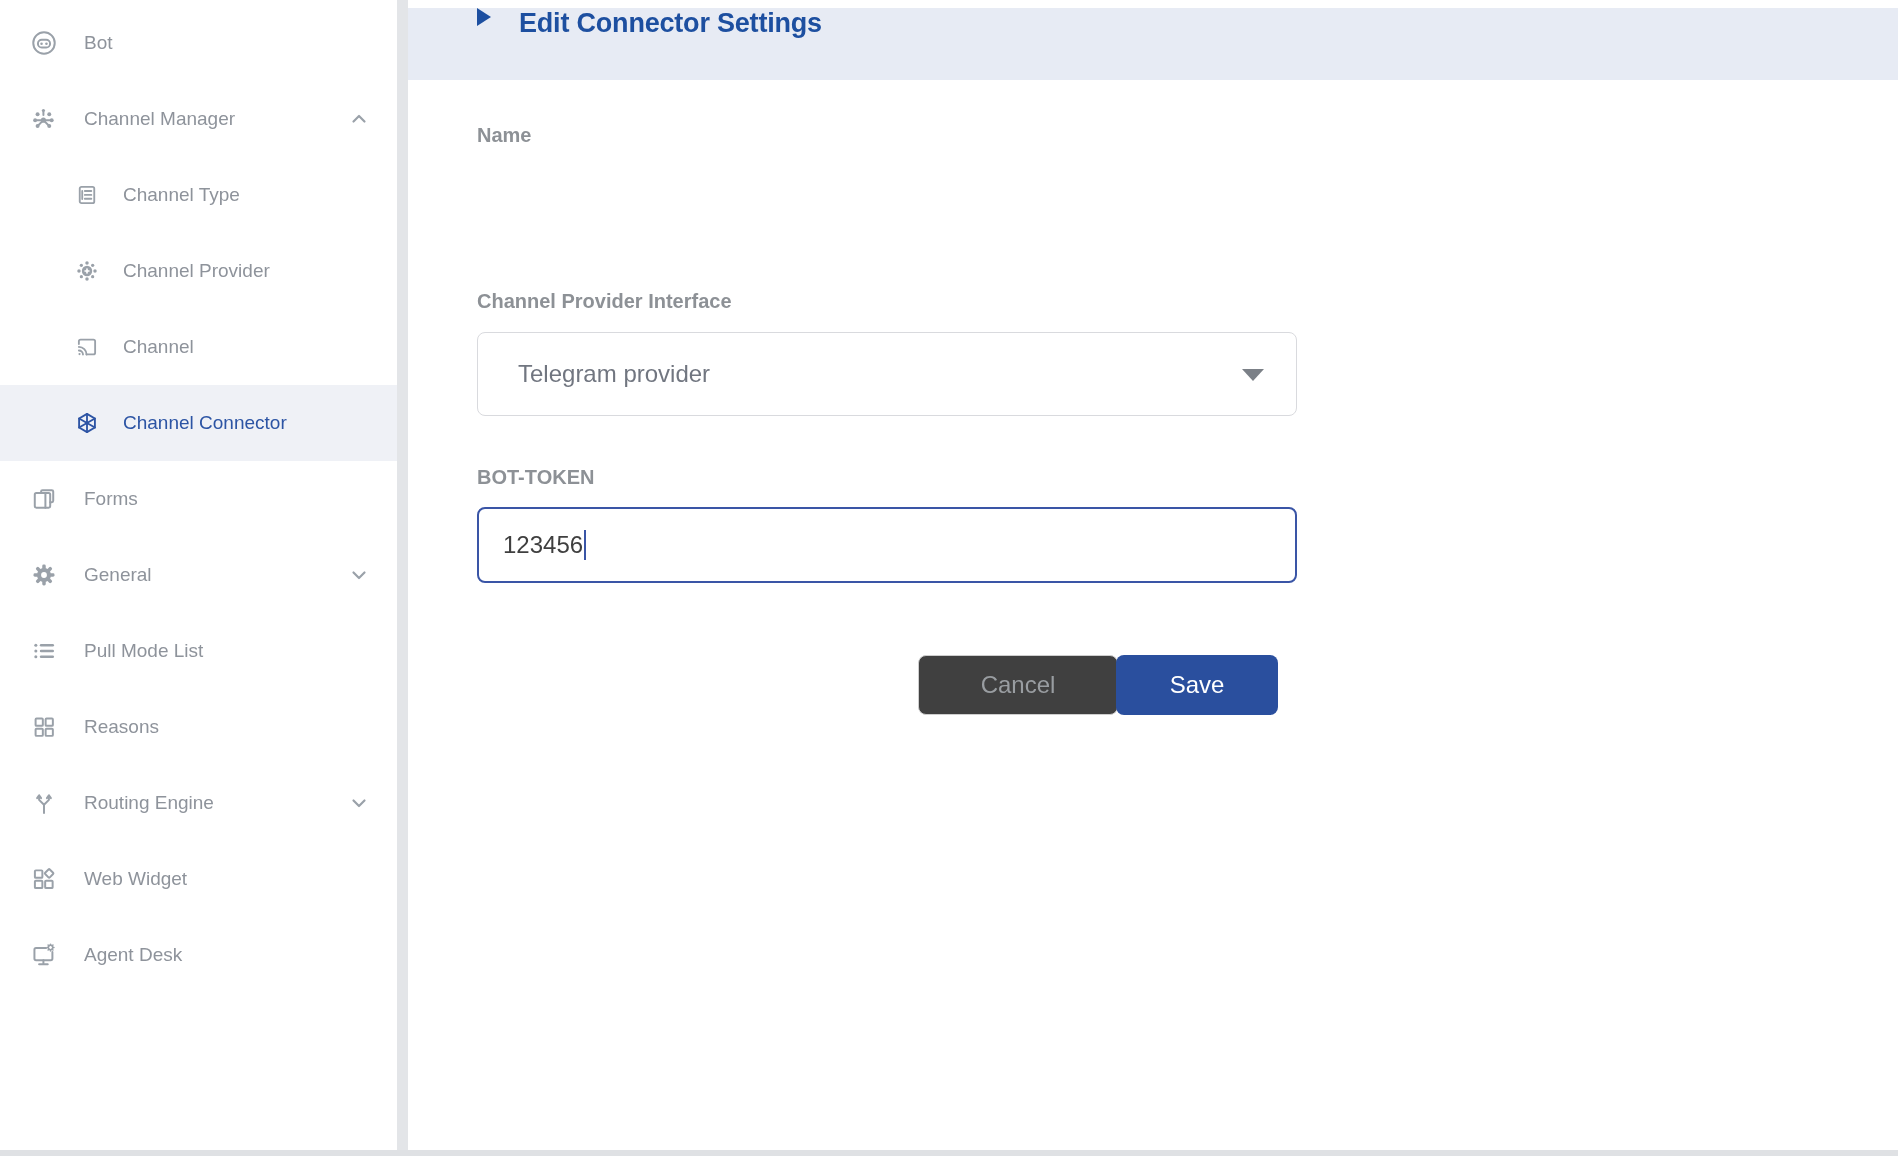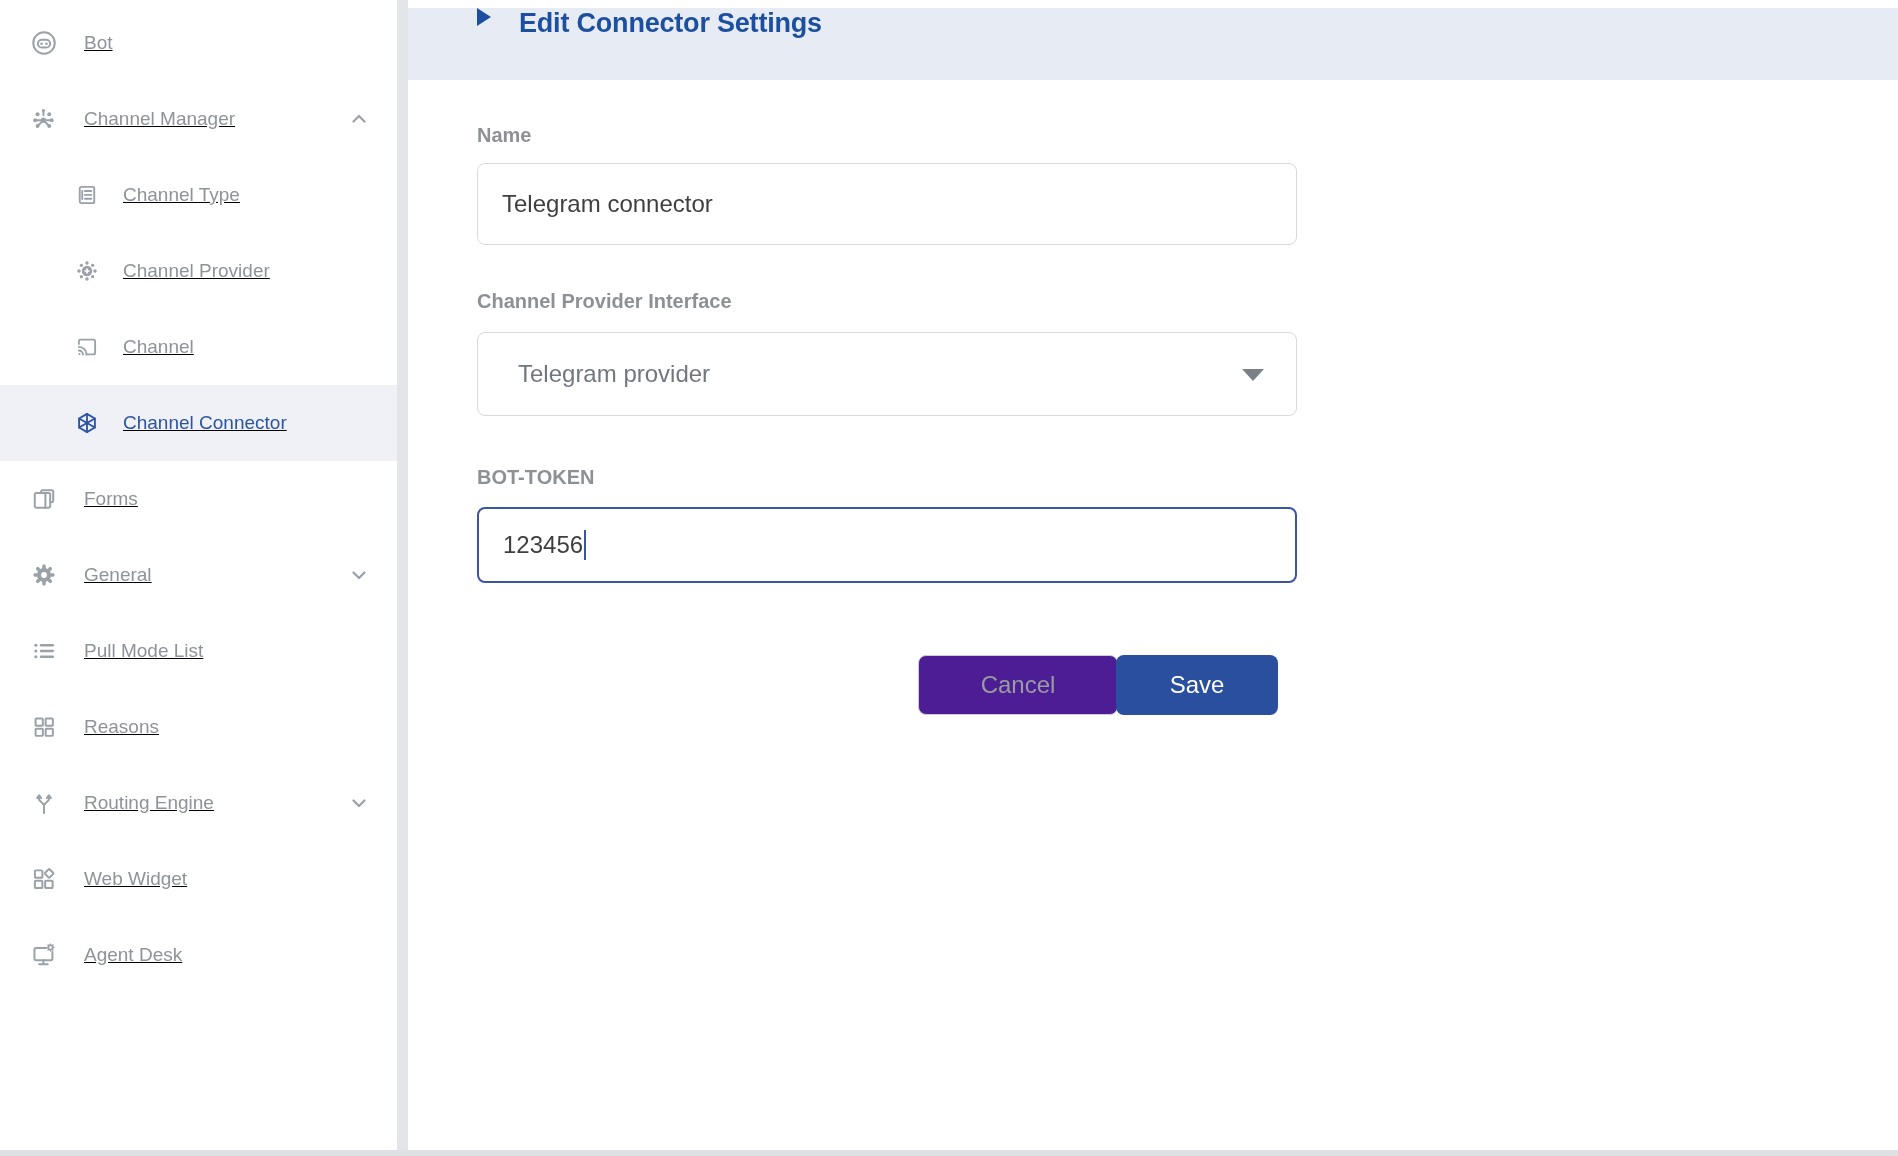--- a/index.html
+++ b/index.html
@@ -5,21 +5,21 @@
   html,body{margin:0;padding:0;}
   body{
     width:1898px;height:1156px;position:relative;overflow:hidden;
     background:#ffffff;
     font-family:"Liberation Sans","DejaVu Sans",sans-serif;
     -webkit-font-smoothing:antialiased;
   }
   
   .sidebar{
     position:absolute;left:0;top:0;width:397px;height:920px;
-    background:#ffffff;padding-top:5px;box-sizing:border-box;z-index:2;text-decoration:underline;
+    background:#ffffff;padding-top:5px;box-sizing:border-box;z-index:2;
   }
   .nav-item{
     height:76px;display:flex;align-items:center;
     padding-left:30px;box-sizing:border-box;cursor:pointer;
     color:#8e939b;font-size:19px;
   }
   .nav-item .ic{width:28px;height:28px;flex:0 0 28px;margin-right:26px;display:flex;align-items:center;justify-content:center;}
   .nav-item.sub{padding-left:74px;}
   .nav-item.sub .ic{width:26px;height:26px;flex:0 0 26px;margin-right:23px;}
   .nav-item.active{background:#eff1f6;color:#2c54a4;}
@@ -70,21 +70,21 @@
     display:inline-block;width:2px;height:30px;background:#3a55a6;
     margin-left:1px;vertical-align:middle;
   }
   .btn{
     position:absolute;height:60px;border-radius:8px;box-sizing:border-box;
     display:flex;align-items:center;justify-content:center;
     font-size:24px;cursor:pointer;
   }
   .btn-cancel{
     left:510px;top:655px;width:200px;
-    background:#4c1d95;border:1px solid #cecece;color:#999da1;
+    background:#404040;border:1px solid #cecece;color:#999da1;
   }
   .btn-save{
     left:708px;top:655px;width:162px;
     background:#2a4f9e;border:none;color:#ffffff;
   }
   .bottom-bar{
     position:absolute;left:0;right:0;bottom:0;height:6px;background:#dfe1e4;z-index:5;
   }
 </style>
 </head>
@@ -306,23 +306,20 @@
 <div class="scroll-strip"></div>
 
 <div class="main">
 
   <div class="header-band">
     <span class="tri"></span>
     <span class="page-title">Edit Connector Settings</span>
   </div>
 
   <div class="field-label" style="top:124px;">Name</div>
-  <div class="box" style="top:163px;height:82px;">
-    <span>Telegram connector</span>
-  </div>
 
   <div class="field-label" style="top:290px;">Channel Provider Interface</div>
   <div class="box" style="top:332px;height:84px;">
     <span class="ddtext">Telegram provider</span>
     <span class="dd-arrow"></span>
   </div>
 
   <div class="field-label" style="top:466px;">BOT-TOKEN</div>
   <div class="box focused" style="top:507px;height:76px;">
     <span>123456</span>

